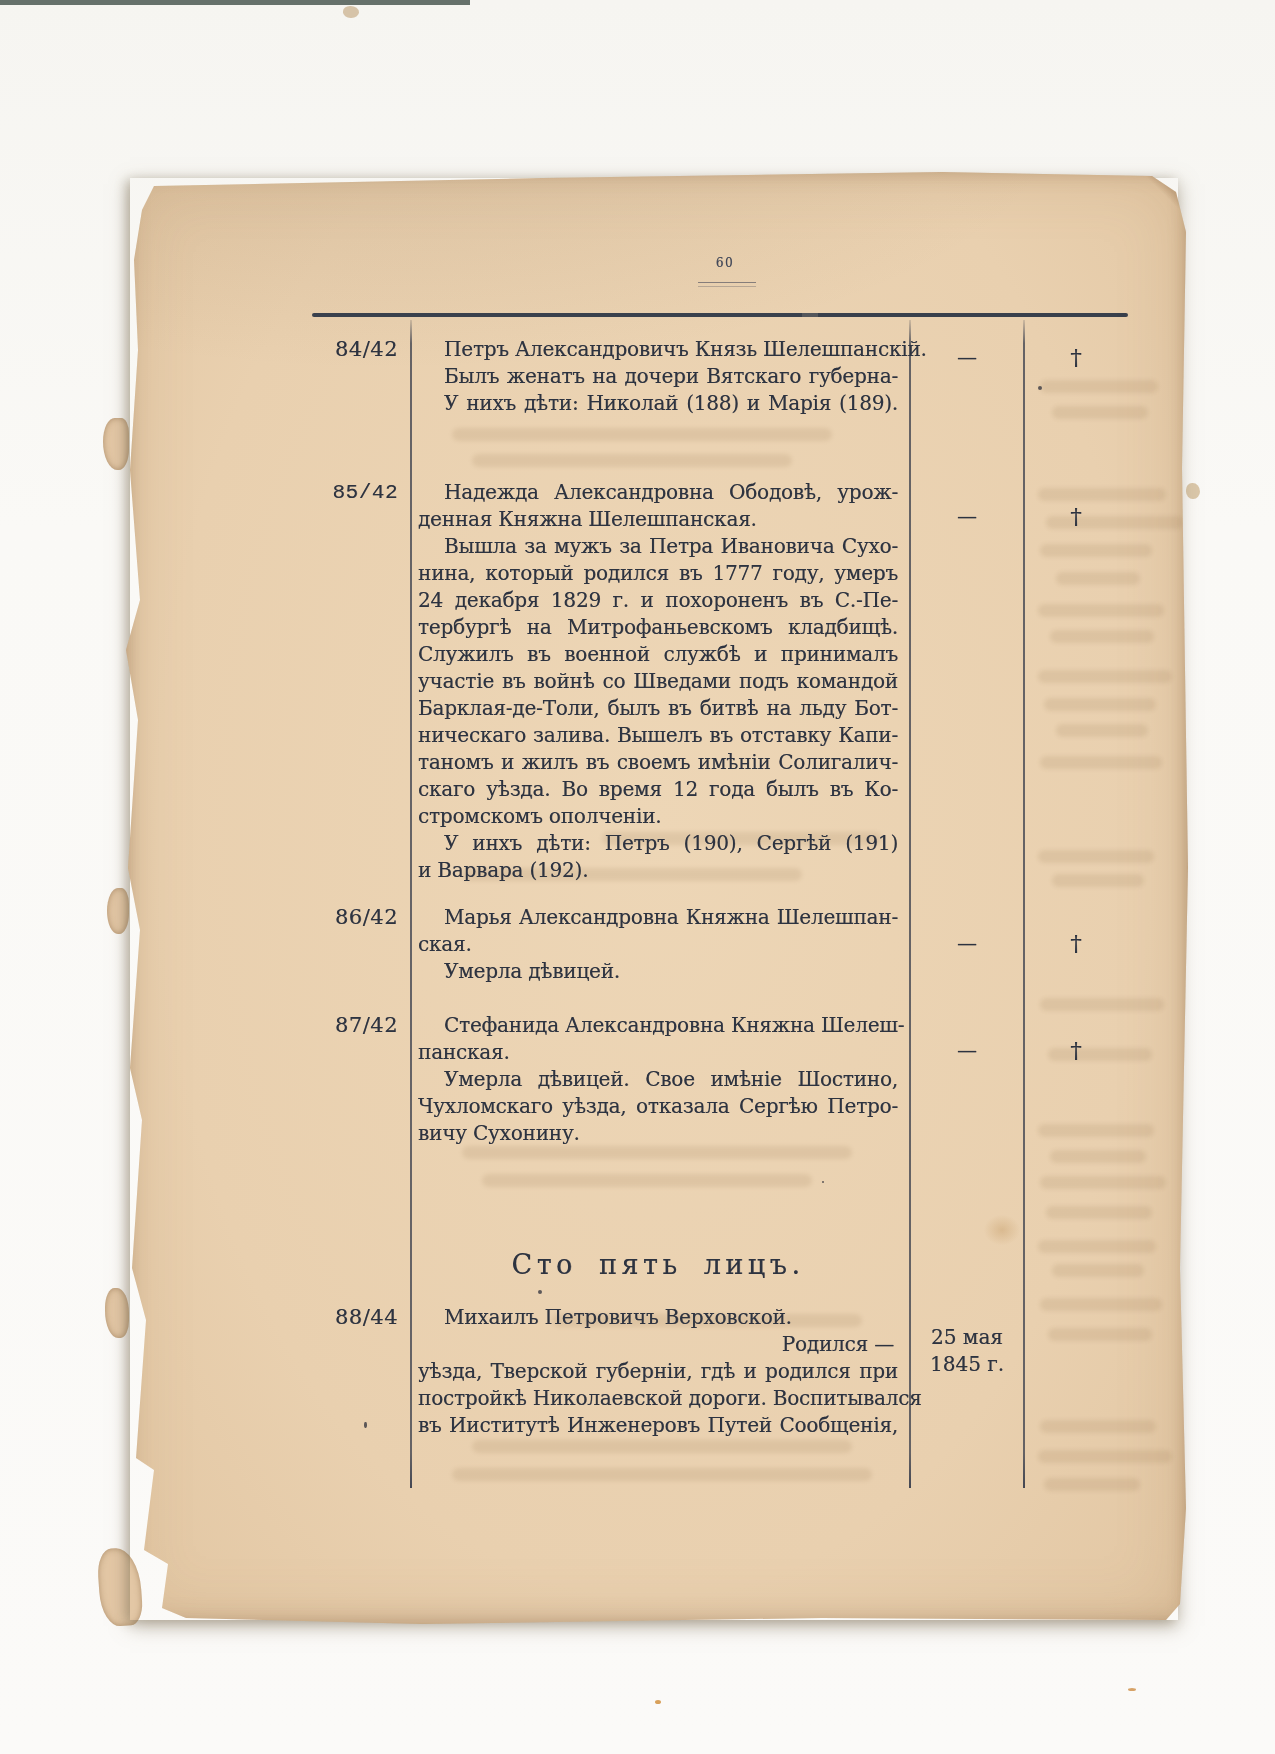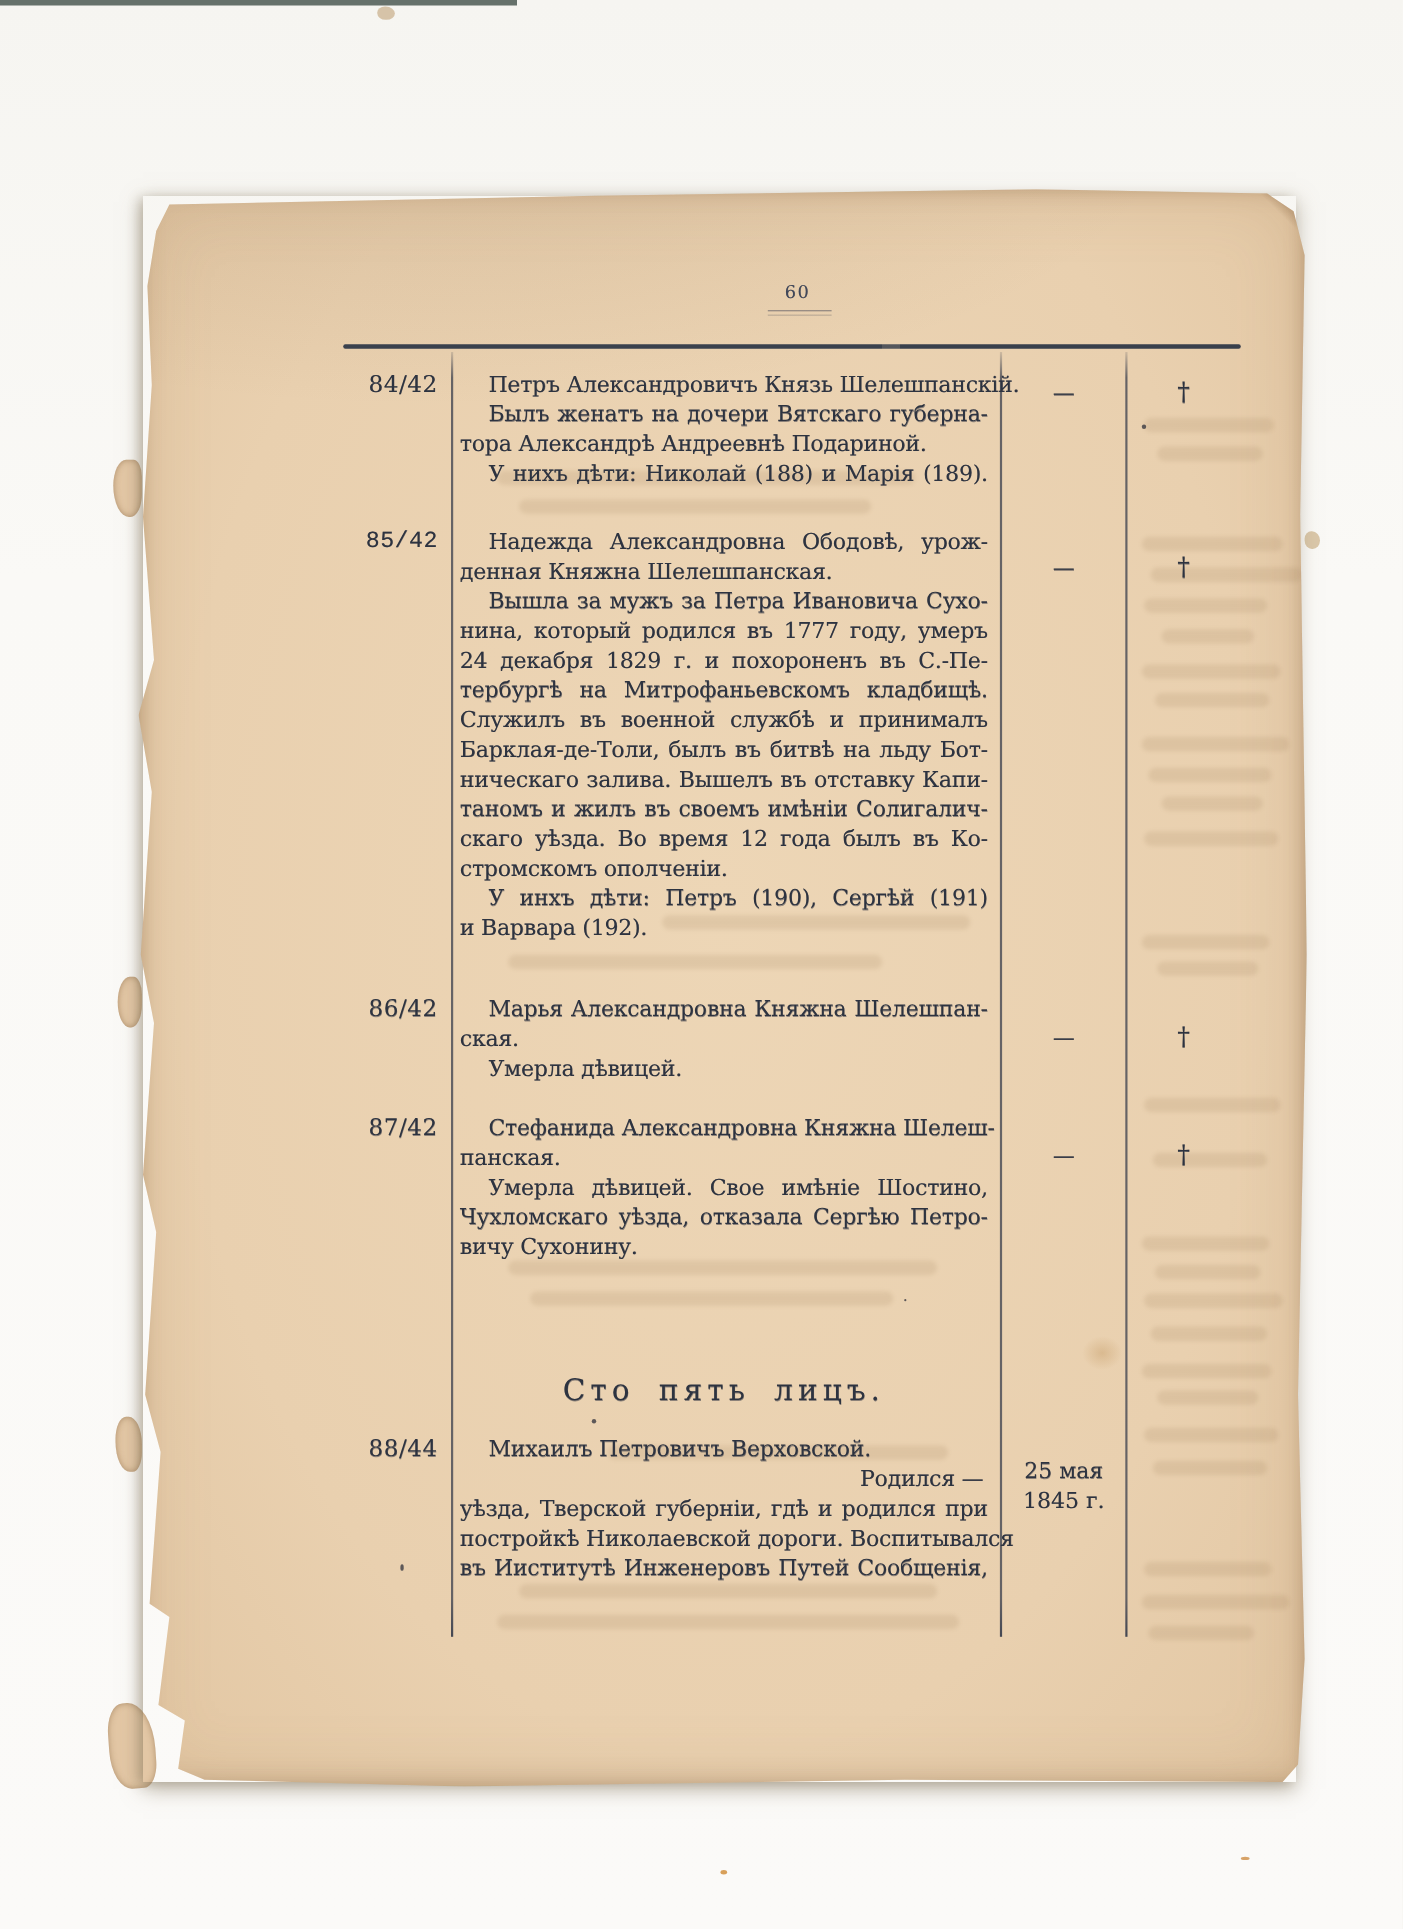--- a/index.html
+++ b/index.html
@@ -32,21 +32,21 @@
                     inset 0 14px 20px -10px rgba(135,100,65,.3);}
   .fold-tl{position:absolute;left:0;top:0;width:70px;height:70px;
            background:linear-gradient(135deg, rgba(115,85,55,.35) 0 10px, rgba(255,250,240,.3) 12px 17px, transparent 24px);}
   .fold-tr{position:absolute;right:0;top:0;width:95px;height:95px;
            background:linear-gradient(225deg, rgba(250,240,224,.85) 0 18px, rgba(140,105,70,.28) 20px 28px, transparent 36px);}
   .frag{position:absolute;background:#e3c7a5;box-shadow:inset 0 0 6px rgba(120,85,50,.5);}
 
   
   .ink{color:#2d3340;text-shadow:.3px .3px .4px rgba(45,50,65,.5);}
   #pageno{position:absolute;left:553px;top:88px;width:100px;text-align:center;
-          font-size:16px;letter-spacing:1.5px;color:#41485a;}
+          font-size:12px;letter-spacing:1.5px;color:#41485a;}
   #pageno-rule{position:absolute;left:576px;top:114px;width:58px;height:3px;
           border-top:1px solid rgba(70,72,88,.6);border-bottom:1px solid rgba(70,72,88,.3);}
   #head-rule{position:absolute;left:190px;top:145px;width:816px;height:4px;
           background:linear-gradient(90deg, #3a414d 0 60%, rgba(58,65,77,.85) 60% 62%, #39404c 62% 100%);
           border-radius:2px;}
   .vrule{position:absolute;top:152px;height:1168px;width:2px;
           background:linear-gradient(to bottom, rgba(50,56,72,.15), rgba(50,56,72,.72) 2%, rgba(50,56,72,.72) 97%, rgba(50,56,72,.9));}
   #vrule-1{left:288px;} #vrule-2{left:787px;} #vrule-3{left:901px;}
 
   .entry-num{position:absolute;left:168px;width:108px;text-align:right;
@@ -142,34 +142,34 @@
 
     <div class="vrule" id="vrule-1"></div>
     <div class="vrule" id="vrule-2"></div>
     <div class="vrule" id="vrule-3"></div>
 
     <div id="entries">
         <div class="entry-num ink" style="top: 168px;">84/42</div>
         <div class="entry-text ink" style="top: 168px;">
           <div class="ln i j">Петръ Александровичъ Князь Шелешпанскій.</div>
           <div class="ln i j">Былъ женатъ на дочери Вятскаго губерна-</div>
-          <div class="ln">тора Александрѣ Андреевнѣ Подариной.</div>
           <div class="ln i j">У нихъ дѣти: Николай (188) и Марія (189).</div>
         </div>
         <div class="mark-dash ink" style="top: 176px;">—</div>
         <div class="mark-cross ink" style="top: 176px;">†</div>
         <div class="entry-num ink" style="top: 311px; font-family: Liberation Mono, monospace;">85/42</div>
         <div class="entry-text ink" style="top: 311px;">
           <div class="ln i j">Надежда Александровна Ободовѣ, урож-</div>
           <div class="ln">денная Княжна Шелешпанская.</div>
           <div class="ln i j">Вышла за мужъ за Петра Ивановича Сухо-</div>
           <div class="ln j">нина, который родился въ 1777 году, умеръ</div>
           <div class="ln j">24 декабря 1829 г. и похороненъ въ С.-Пе-</div>
           <div class="ln j">тербургѣ на Митрофаньевскомъ кладбищѣ.</div>
           <div class="ln j">Служилъ въ военной службѣ и принималъ</div>
+          <div class="ln j">участіе въ войнѣ со Шведами подъ командой</div>
           <div class="ln j">Барклая-де-Толи, былъ въ битвѣ на льду Бот-</div>
           <div class="ln j">ническаго залива.  Вышелъ въ отставку Капи-</div>
           <div class="ln j">таномъ и жилъ въ своемъ имѣніи Солигалич-</div>
           <div class="ln j">скаго уѣзда. Во время 12 года былъ въ Ко-</div>
           <div class="ln">стромскомъ ополченіи.</div>
           <div class="ln i j">У инхъ дѣти:  Петръ (190),  Сергѣй (191)</div>
           <div class="ln">и Варвара (192).</div>
         </div>
         <div class="mark-dash ink" style="top: 335px;">—</div>
         <div class="mark-cross ink" style="top: 335px;">†</div>

